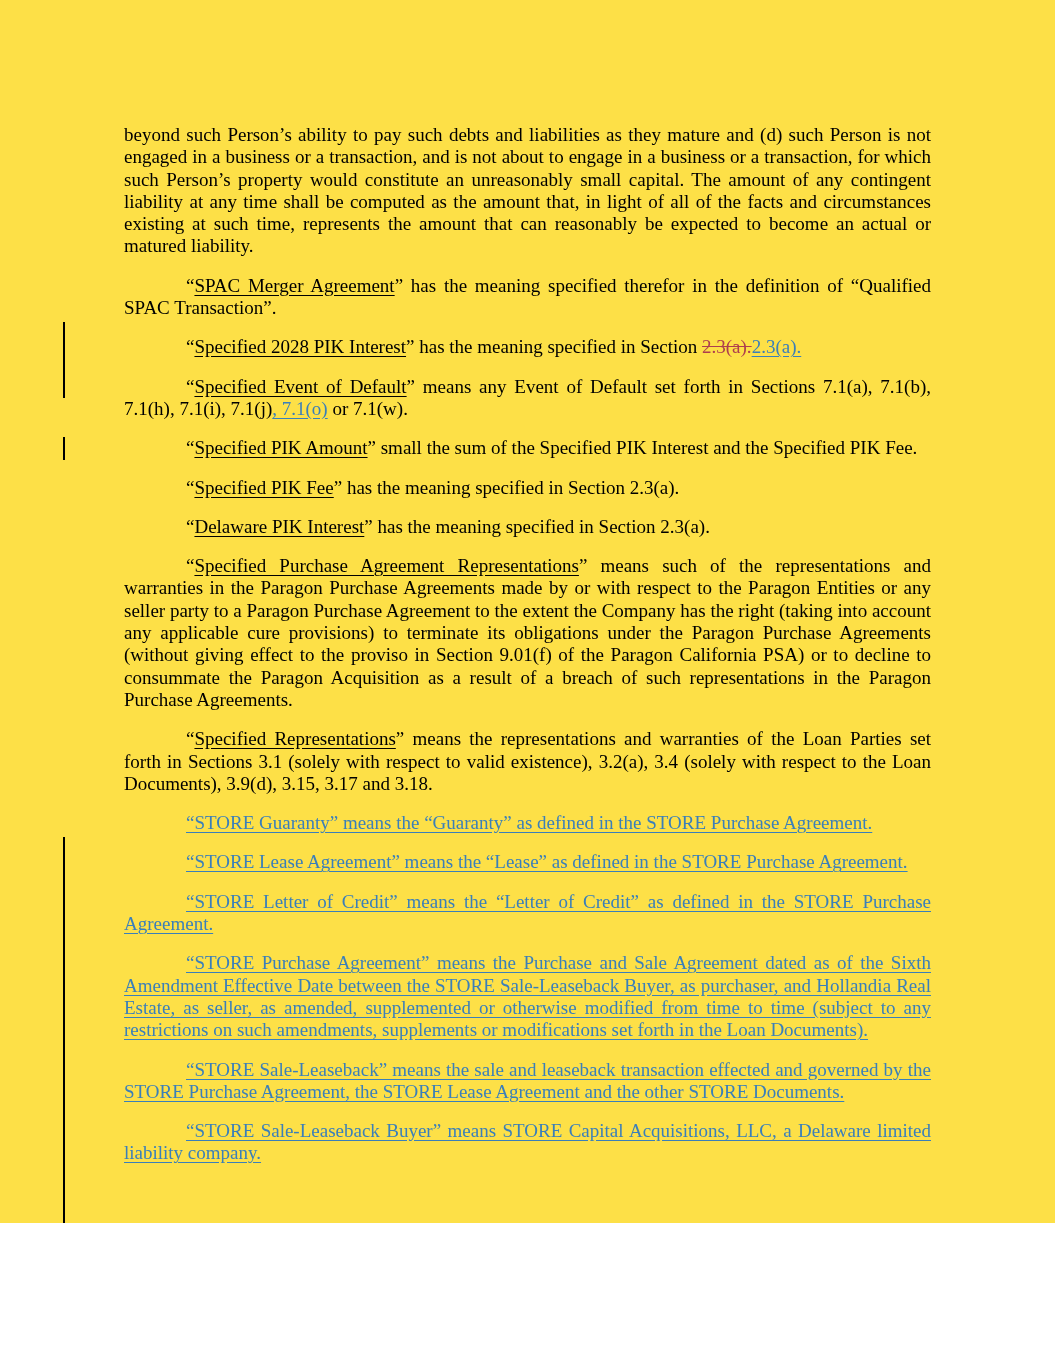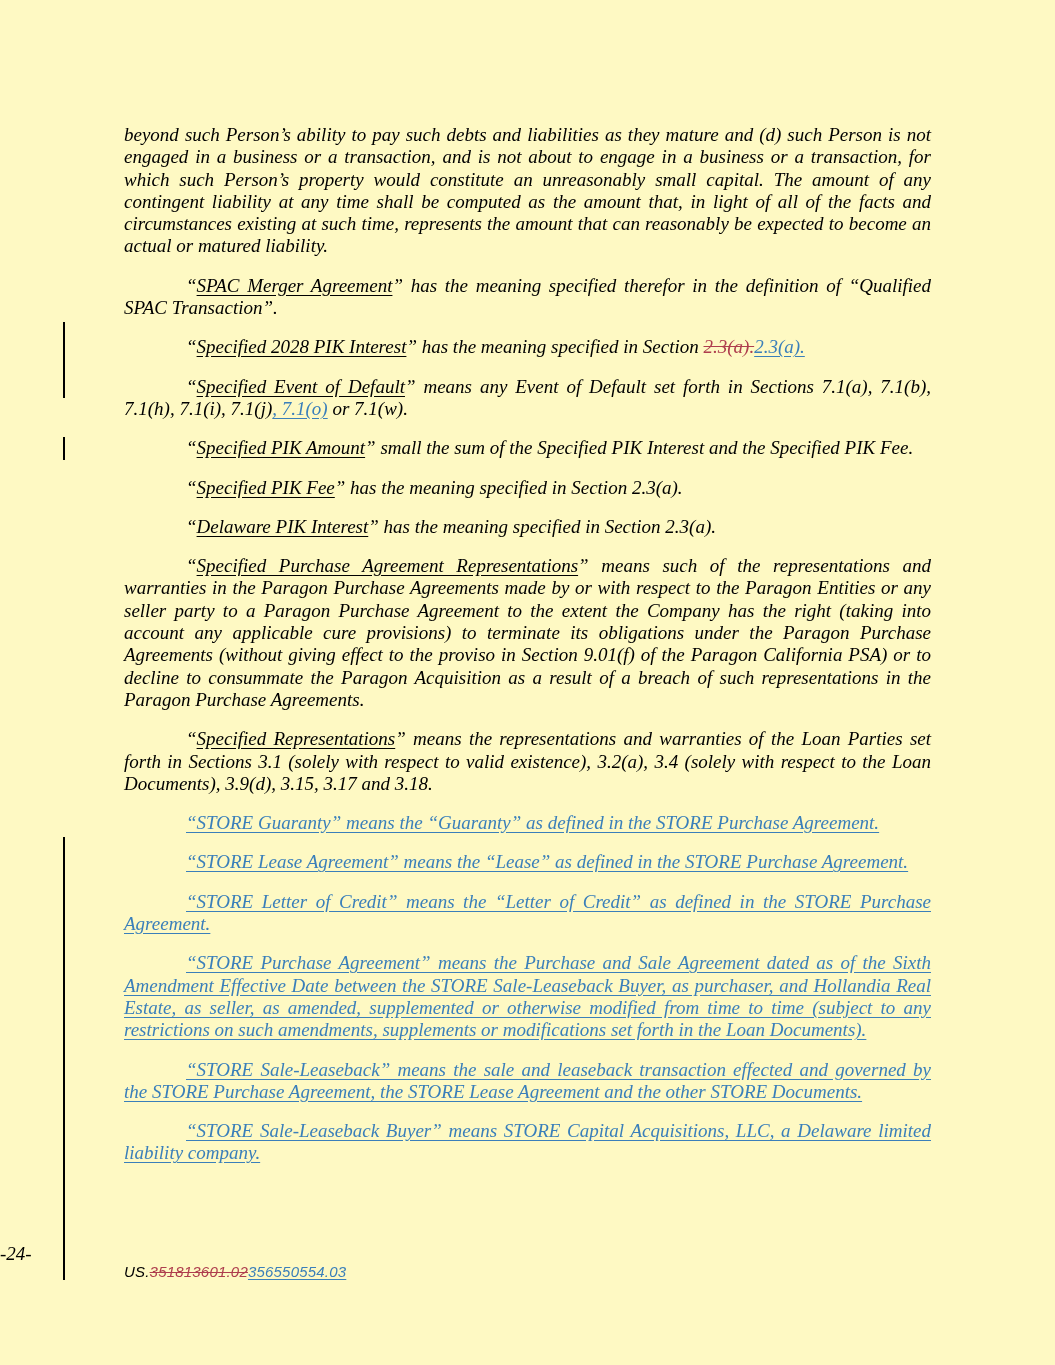--- a/index.html
+++ b/index.html
@@ -3,26 +3,25 @@
 <meta charset="utf-8">
 <style>
   html, body {
     margin: 0;
     padding: 0;
     background: #ffffff;
   }
   .page {
     position: relative;
     width: 1055px;
-    height: 1365px;
-    background: #fef9c3;
+    height: 1223px;
+    background: #fde047;
     overflow: hidden;
     font-family: "Liberation Serif", serif;
     color: #000000;
-    font-style: italic;
   }
   .doc-body {
     position: absolute;
     left: 124px;
     top: 124px;
     width: 807px;
     font-size: 19px;
     line-height: 22.3px;
     text-align: justify;
   }

